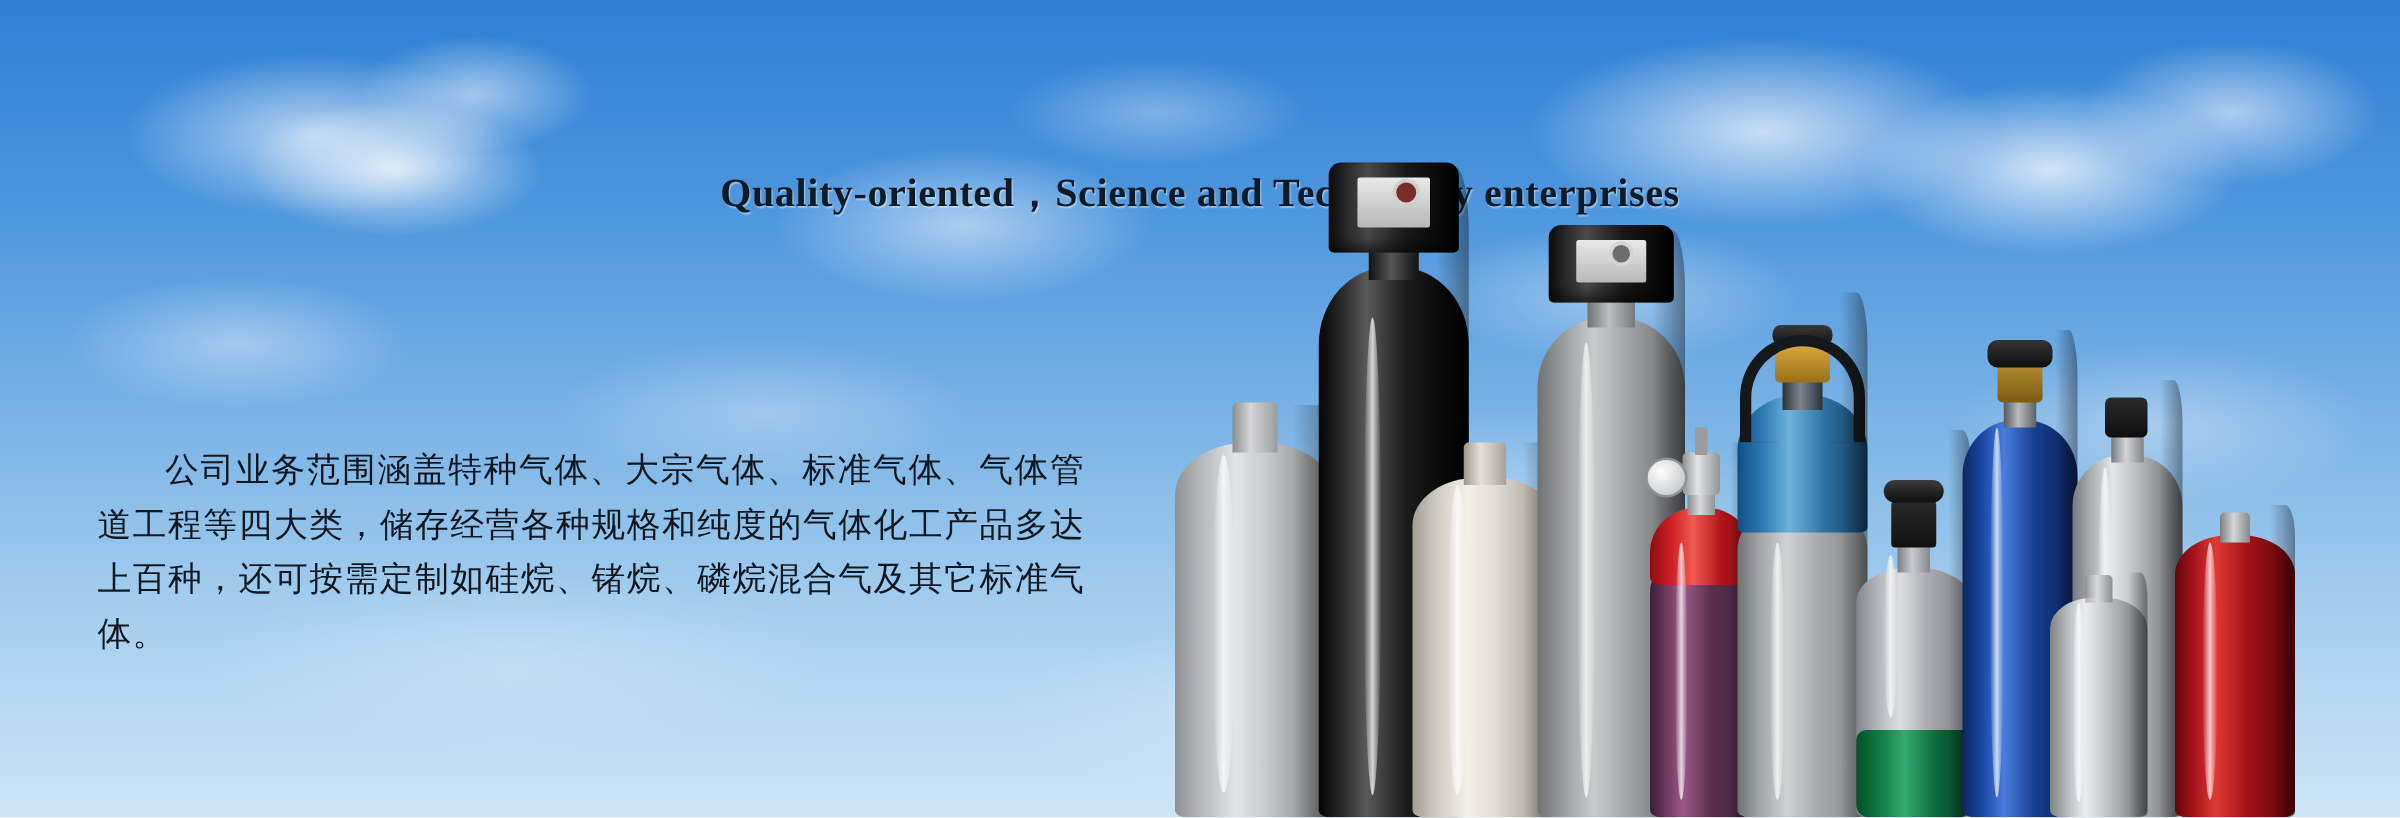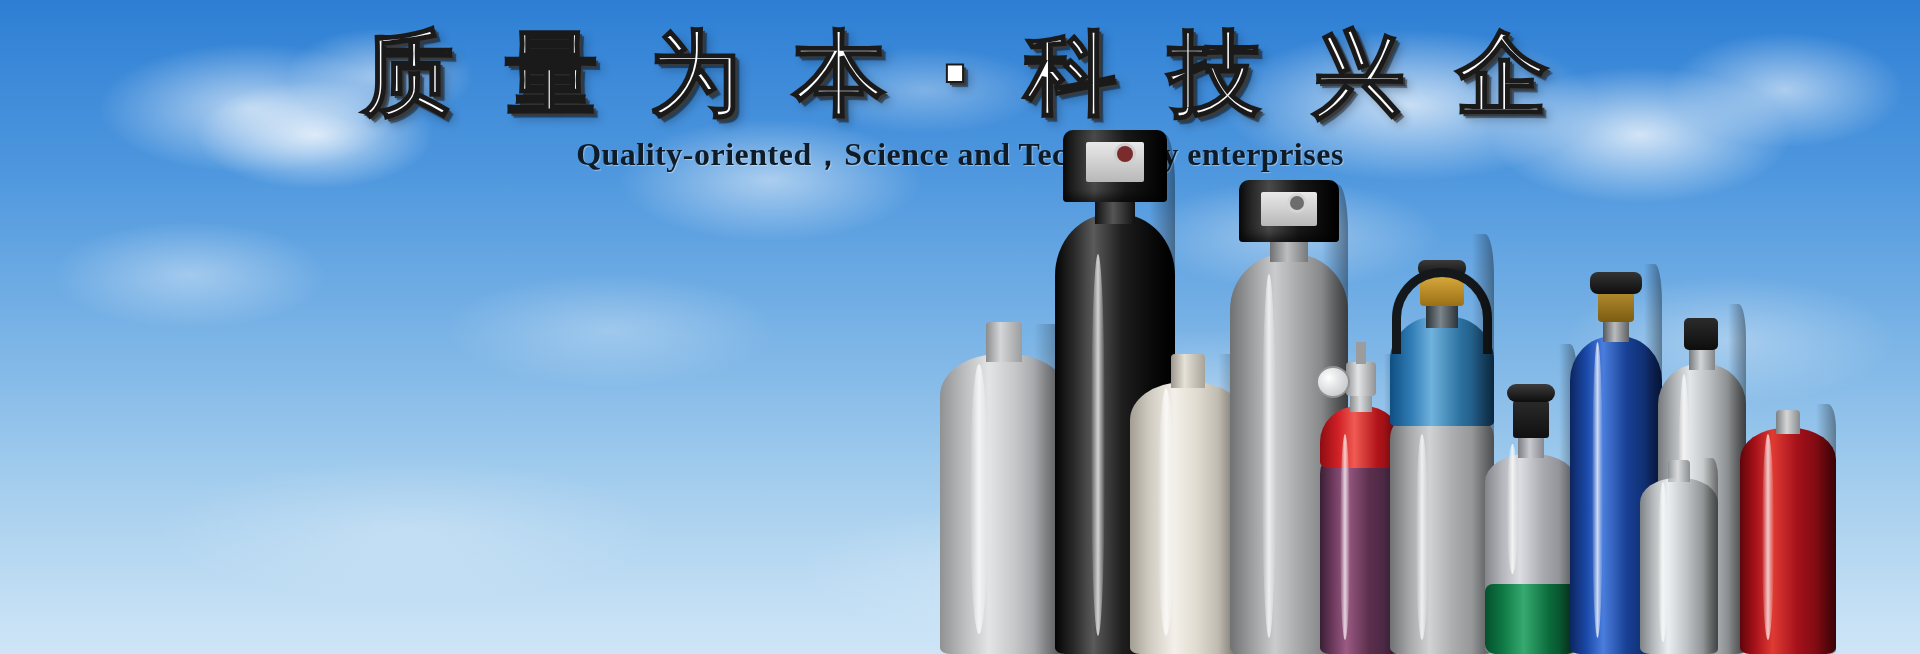--- a/index.html
+++ b/index.html
@@ -193,27 +193,25 @@
     <div class="cloud c8"></div>
     <div class="cloud c9"></div>
     <div class="cloud c10"></div>
     <div class="cloud c11"></div>
     <div class="cloud c12"></div>
     <div class="cloud c13"></div>
     <div class="cloud c14"></div>
     <div class="cloud c15"></div>
   </div>
 
-  <div class="headline-wrap">
-    <div class="headline">质 量 为 本 · 科 技 兴 企</div>
-  </div>
 
   <div class="subtitle">Quality-oriented，Science and Technology enterprises</div>
 
 
+  <div class="body-copy">公司业务范围涵盖特种气体、大宗气体、标准气体、气体管道工程等四大类，储存经营各种规格和纯度的气体化工产品多达上百种，还可按需定制如硅烷、锗烷、磷烷混合气及其它标准气体。</div>
 
   <div class="cylinders">
 
     <div class="tank-horiz" style="left:20px; bottom:8px; width:300px; height:88px;
                 background:linear-gradient(180deg,#c3c5c7 0%,#a8aaac 28%,#8d8f91 62%,#6e7072 100%);
                 box-shadow: inset 0 -14px 22px rgba(0,0,0,.35), inset 0 10px 16px rgba(255,255,255,.45);"></div>
     <div style="position:absolute; left:0px; bottom:34px; width:34px; height:28px;
                 background:#1c1c1c; border-radius:50%;"></div>
     <div style="position:absolute; left:300px; bottom:38px; width:42px; height:18px;
                 background:linear-gradient(180deg,#c9cbcd,#8b8d8f); border-radius:3px;"></div>

